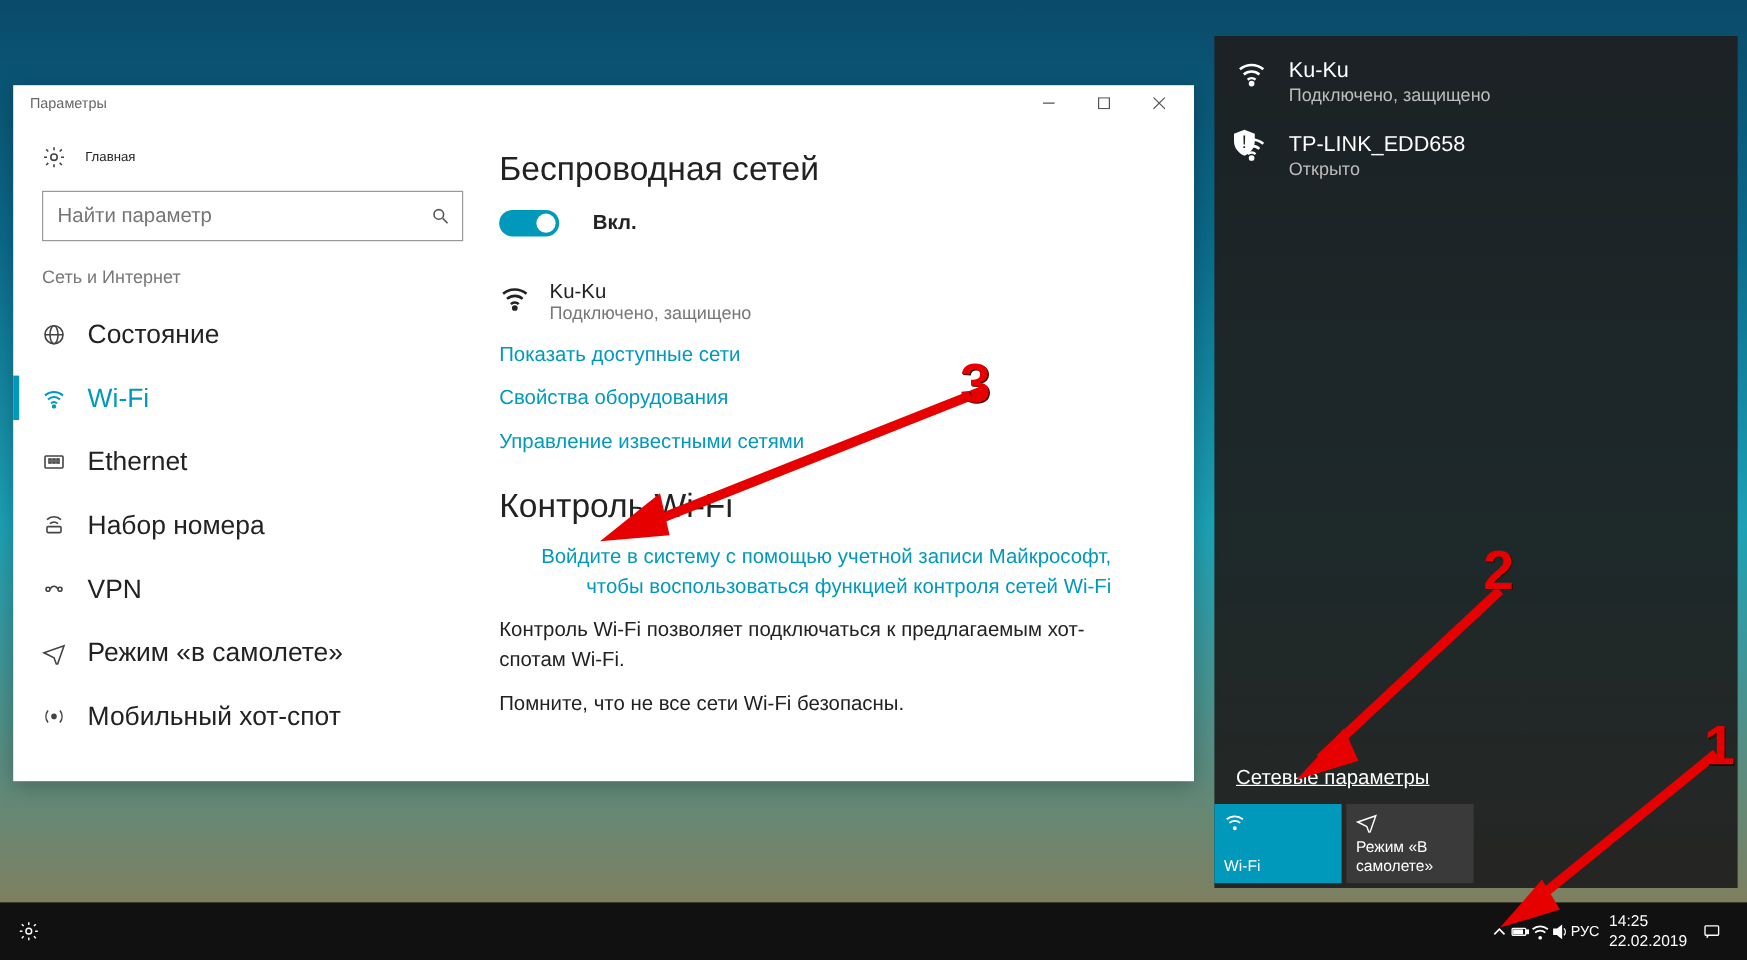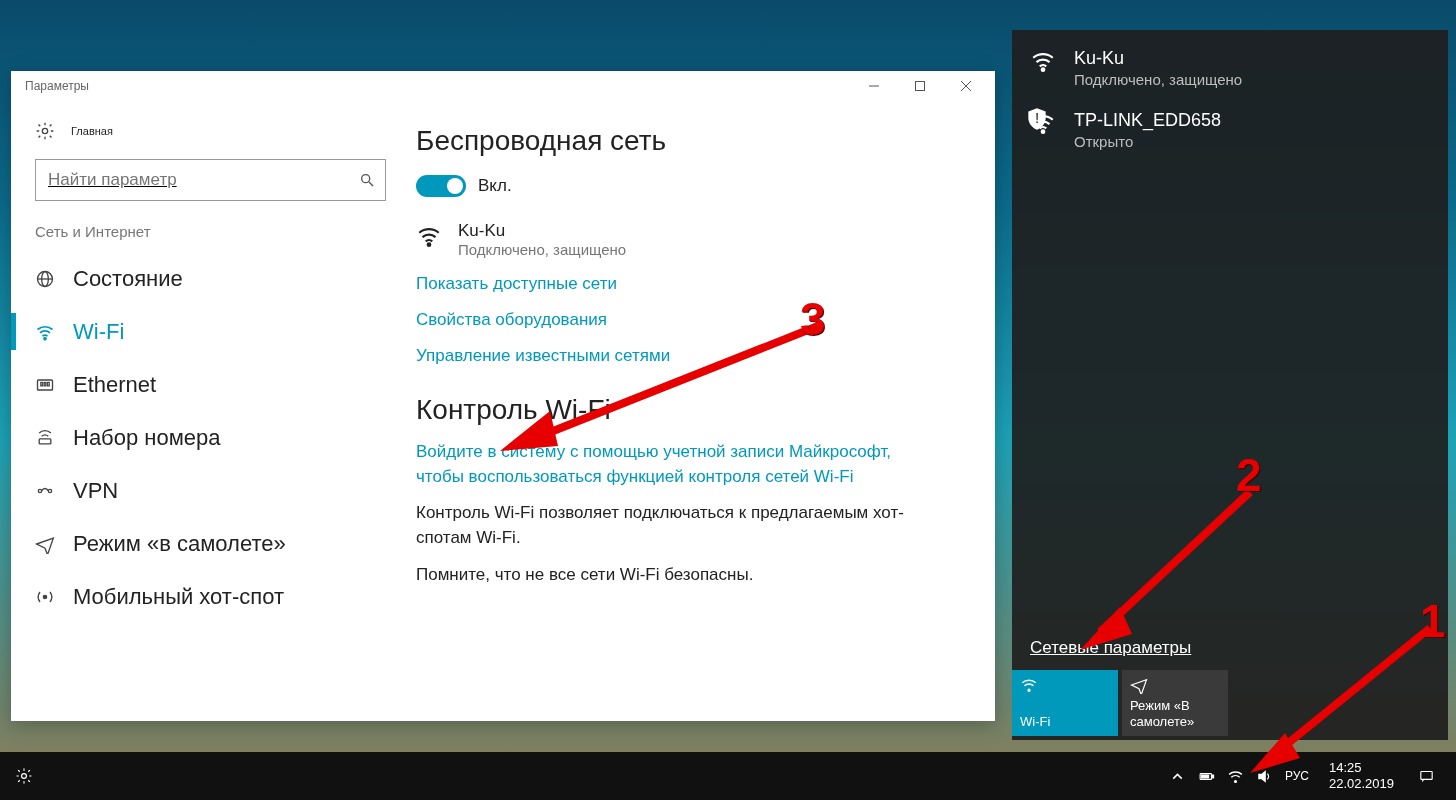--- a/index.html
+++ b/index.html
@@ -3,64 +3,64 @@
 <meta charset="utf-8">
 <style>
   * { box-sizing: border-box; margin: 0; padding: 0; }
   html, body { width: 1456px; height: 800px; overflow: hidden; font-family: "Segoe UI", Tahoma, sans-serif; }
   body { position: relative; background: linear-gradient(180deg, #0a4a6a 0%, #0b6a8a 25%, #1da2b6 55%, #8d7a52 100%); }
 
   
   .settings-window {
     position: absolute;
     left: 11px; top: 71px;
-    width: 984px; height: 650px;
+    width: 984px; height: 580px;
     background: #fff;
     box-shadow: 0 4px 18px rgba(0,0,0,.25);
     display: flex; flex-direction: column;
   }
   .titlebar { height: 30px; display: flex; align-items: center; padding: 0 6px 0 14px; font-size: 12px; color: #666; }
   .titlebar .spacer { flex: 1; }
   .winbtn { width: 46px; height: 30px; display: flex; align-items: center; justify-content: center; color: #555; }
   .winbtn svg { width: 10px; height: 10px; }
   .body { flex: 1; display: flex; }
 
   .sidebar { width: 395px; padding: 10px 0 0 0; }
   .home-row { display: flex; align-items: center; gap: 16px; padding: 10px 24px 14px 24px; font-size: 11px; color: #222; }
   .home-row .gear { width: 20px; height: 20px; }
 
-  .searchbox { margin: 4px 20px 18px 24px; height: 42px; border: 1px solid #999; display: flex; align-items: center; padding: 0 10px 1px 12px; text-decoration: underline; }
+  .searchbox { margin: 4px 20px 18px 24px; height: 42px; border: 1px solid #999; display: flex; align-items: center; padding: 0 10px 1px 12px; }
   .searchbox input { border: none; outline: none; flex: 1; font-size: 17px; color: #555; background: transparent; }
   .searchbox .mag { width: 16px; height: 16px; color: #555; }
 
   .side-section-title { padding: 4px 24px 12px 24px; font-size: 15px; color: #777; }
 
   .navitem { display: flex; align-items: center; gap: 18px; padding: 0 24px; height: 53px; font-size: 22px; color: #222; position: relative; }
   .navitem.active::before { content: ""; position: absolute; left: 0; top: 8px; bottom: 8px; width: 5px; background: #0099bc; }
   .navitem.active { color: #0099bc; }
   .navitem.active .navicon { color: #0099bc; }
   .navicon { width: 20px; height: 20px; color: #444; flex-shrink: 0; }
 
   .content { flex: 1; padding: 10px 22px 10px 10px; }
   .h1 { font-size: 28px; font-weight: 300; color: #222; margin: 14px 0 18px 0; }
-  .toggle-row { display: flex; align-items: center; gap: 12px; margin-bottom: 24px; }
+  .toggle-row { display: flex; align-items: center; gap: 28px; margin-bottom: 36px; font-weight: bold; }
   .toggle { width: 50px; height: 22px; border-radius: 11px; background: #0099bc; position: relative; }
   .toggle::after { content:""; position:absolute; right:3px; top:3px; width:16px; height:16px; border-radius:50%; background:#fff; }
   .toggle-label { font-size: 17px; color:#222; }
 
   .net-row { display:flex; align-items:flex-start; gap:16px; margin-bottom:10px; }
   .net-row .wifi-ico { width: 26px; height: 26px; color:#222; margin-top:2px; }
   .net-name { font-size:17px; color:#222; }
   .net-sub { font-size:15px; color:#777; }
 
   .linkish { color:#0099bc; font-size:17px; margin:16px 0; cursor:pointer; }
 
   .h2 { font-size:28px; font-weight:300; color:#222; margin: 28px 0 14px 0; }
   .para { font-size:17px; color:#222; margin: 12px 0; line-height:1.45; max-width: 510px; }
-  .para.link { color:#0099bc; }
+  .para.link { color:#0099bc;text-align:right; }
 
   
   .flyout {
     position:absolute; right:8px; top:30px; width:436px; height:710px;
     background: rgba(30,30,30,.92); color:#fff;
     display:flex; flex-direction:column;
   }
   .fly-net { display:flex; gap:18px; padding:18px 18px 4px 18px; }
   .fly-net .ico { width:26px; height:26px; position:relative; flex-shrink:0; }
   .fly-net .ico svg { width:26px; height:26px; }
@@ -73,21 +73,21 @@
   .tile { width:106px; height:66px; padding:6px 8px; font-size:13px; line-height:1.25; color:#fff; display:flex; flex-direction:column; justify-content:space-between; }
   .tile.wifi { background:#0099bc; }
   .tile.plane { background:#3a3a3a; }
   .tile svg { width:18px; height:18px; }
 
   
   .taskbar { position:absolute; left:0; right:0; bottom:0; height:48px; background:#111; display:flex; align-items:center; color:#fff; }
   .start { width:48px; height:48px; display:flex; align-items:center; justify-content:center; }
   .start svg { width:18px; height:18px; }
   .taskbar .spacer { flex:1; }
-  .tray { display:flex; align-items:center; gap:12px; padding:0 10px; font-size:12px; }
+  .tray { display:flex; align-items:center; padding:0 10px; font-size:12px; }
   .tray svg { width:17px; height:17px; }
   .clock { display:flex; flex-direction:column; align-items:flex-start; font-size:13px; line-height:1.2; margin-left:8px; }
   .actioncenter { width:40px; display:flex; align-items:center; justify-content:center; }
   .tray-ico { display:flex; align-items:center; justify-content:center; }
 
   
   .anno { position:absolute; pointer-events:none; }
   .numbox { font-size:46px; font-weight:900; color:#e60000; text-shadow:1px 1px 0 #300; }
   svg.arrow path, svg.arrow line { stroke:#e60000; stroke-width:8; fill:none; }
   svg.arrow polygon { fill:#e60000; }
@@ -186,21 +186,21 @@
         <svg class="navicon" viewBox="0 0 24 24" fill="none" stroke="currentColor" stroke-width="1.6">
             <path d="M6 6a10 10 0 0 0 0 12"></path>
             <path d="M18 6a10 10 0 0 1 0 12"></path>
             <circle cx="12" cy="12" r="2" fill="currentColor"></circle>
           </svg>
         <span>Мобильный хот-спот</span>
       </div>
     </div>
 
     <div class="content">
-      <div class="h1">Беспроводная сеть</div>
+      <div class="h1">Беспроводная сетей</div>
       <div class="toggle-row">
         <div class="toggle"></div>
         <span class="toggle-label">Вкл.</span>
       </div>
       <div class="net-row">
         <svg class="wifi-ico" viewBox="0 0 24 24" fill="none" stroke="currentColor" stroke-width="2">
             <path d="M3 9a14 14 0 0 1 18 0"></path>
             <path d="M6 13a9 9 0 0 1 12 0"></path>
             <path d="M9 17a4.5 4.5 0 0 1 6 0"></path>
             <circle cx="12" cy="20" r="1.2" fill="currentColor"></circle>

